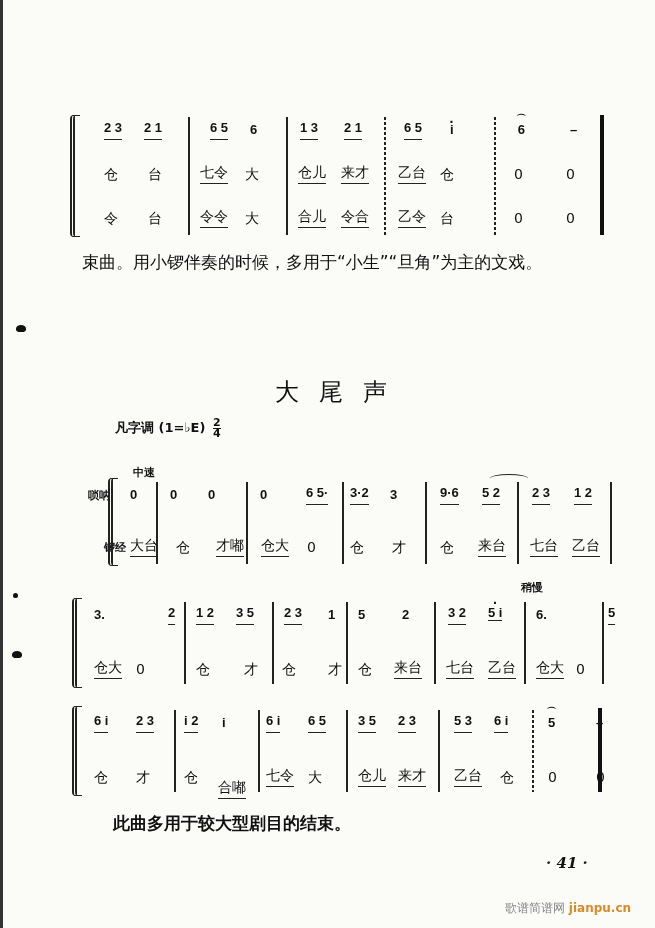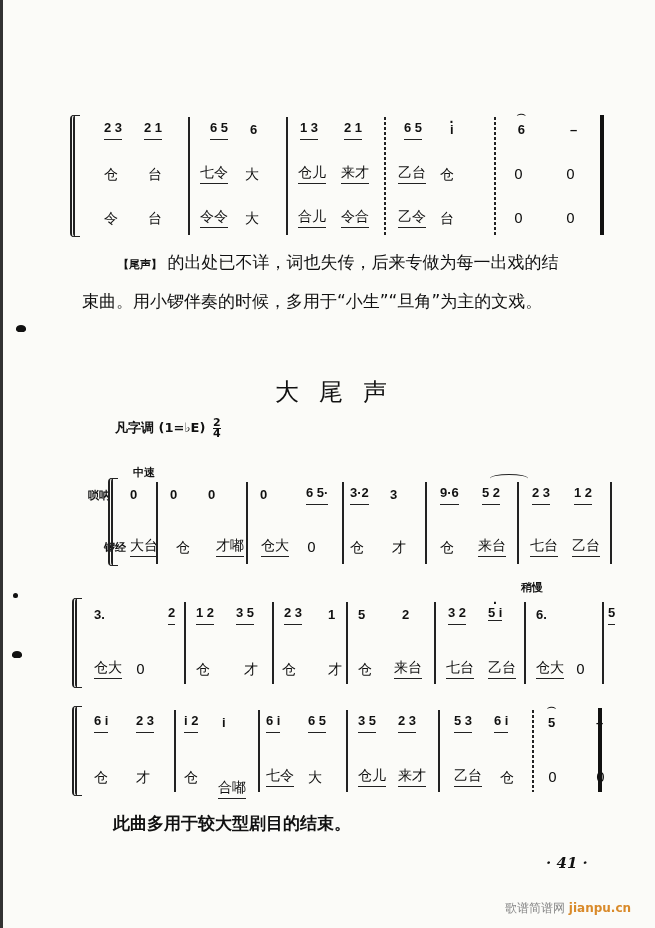--- a/index.html
+++ b/index.html
@@ -71,21 +71,20 @@
       <span class="cell perc" style="left: 484px;">0</span>
     </div>
   <div class="bar" style="left:106px;top:12px;height:118px"></div>
   <div class="bar" style="left:204px;top:12px;height:118px"></div>
   <div class="bar dash" style="left:302px;top:12px;height:118px"></div>
   <div class="bar dash" style="left:412px;top:12px;height:118px"></div>
   <div class="final" style="left:518px;top:10px;height:120px"></div>
 </div>
 
 <div class="para" style="top:244px">
-  <div style="padding-left:36px"><span class="tag">【尾声】</span> <span>的出处已不详，词也失传，后来专做为每一出戏的结</span></div>
   <div>束曲。用小锣伴奏的时候，多用于“小生”“旦角”为主的文戏。</div>
 </div>
 
 <div class="title">大尾声</div>
 
 <div class="keysig">
   <span style="font-size:13px">凡字调</span>
   <span>(1=♭E)</span>
   <span class="frac">
     <span class="top">2</span>

